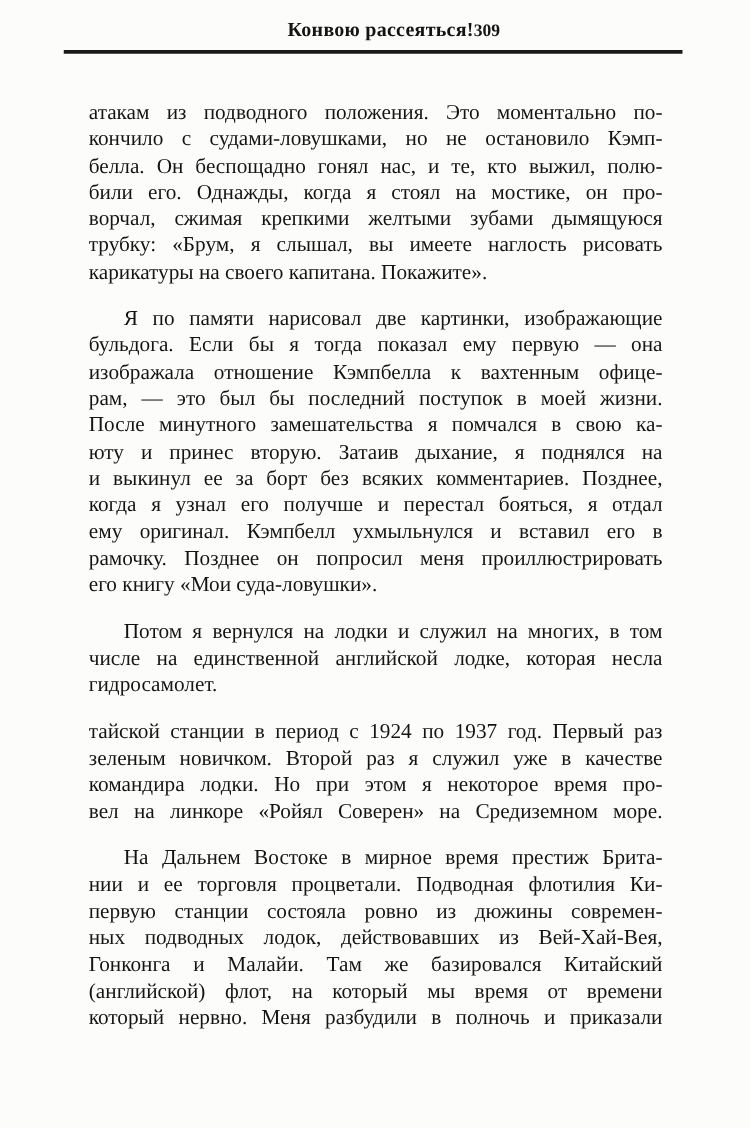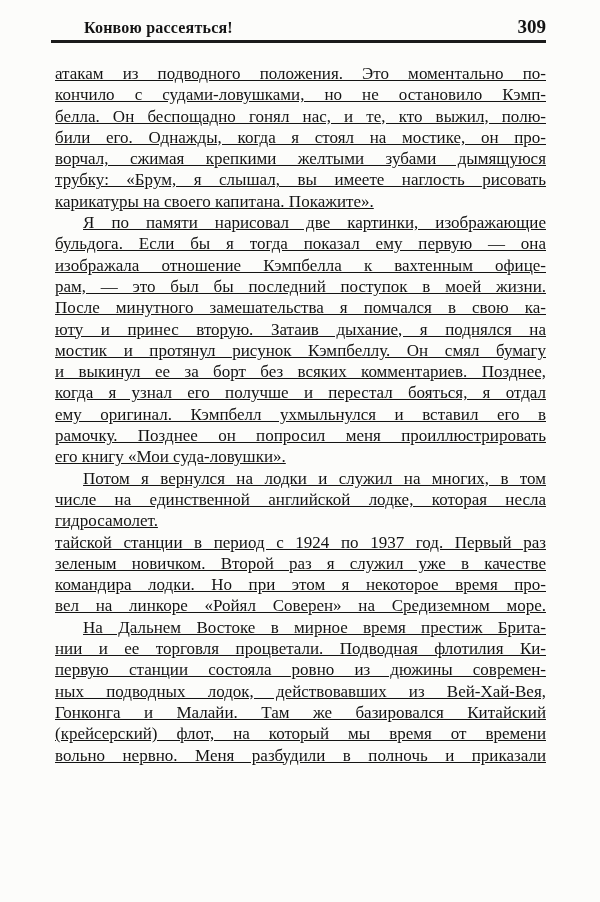--- a/index.html
+++ b/index.html
@@ -19,52 +19,51 @@
     background: #fcfcfa;
     font-family: "Liberation Serif", "DejaVu Serif", serif;
     color: #141414;
   }
   .running-head {
     position: absolute;
     left: 55px;
     right: 54px;
     top: 16px;
     display: flex;
-    justify-content: space-between;
+    justify-content: center;
     align-items: baseline;
     font-weight: bold;
     margin-left: 29px;
   }
   .head-title {
     font-size: 16px;
     letter-spacing: 0.2px;
   }
   .head-page {
-    font-size: 19px;
+    font-size: 14px;
   }
   .rule {
     position: absolute;
     left: 51px;
     right: 54px;
     top: 40px;
     height: 0;
     border-top: 3px solid #1b1b1b;
   }
   .text-block {
     position: absolute;
     left: 55px;
     right: 54px;
     top: 63px;
     font-size: 17px;
     line-height: 21.3px;
   }
   p.para {
-    margin: 0;
+    margin: 16px;
     padding: 0;
-    text-decoration: underline;
   }
   .line {
     display: block;
     text-align: justify;
     text-align-last: justify;
   }
   .line.last-left {
     text-align-last: left;
   }
   .para.indent .line.first {
@@ -90,21 +89,20 @@
         <span class="line">трубку: «Брум, я слышал, вы имеете наглость рисовать</span>
         <span class="line last-left">карикатуры на своего капитана. Покажите».</span>
       </p>
       <p class="para indent">
         <span class="line first">Я по памяти нарисовал две картинки, изображающие</span>
         <span class="line">бульдога. Если бы я тогда показал ему первую — она</span>
         <span class="line">изображала отношение Кэмпбелла к вахтенным офице-</span>
         <span class="line">рам, — это был бы последний поступок в моей жизни.</span>
         <span class="line">После минутного замешательства я помчался в свою ка-</span>
         <span class="line">юту и принес вторую. Затаив дыхание, я поднялся на</span>
-        <span class="line">мостик и протянул рисунок Кэмпбеллу. Он смял бумагу</span>
         <span class="line">и выкинул ее за борт без всяких комментариев. Позднее,</span>
         <span class="line">когда я узнал его получше и перестал бояться, я отдал</span>
         <span class="line">ему оригинал. Кэмпбелл ухмыльнулся и вставил его в</span>
         <span class="line">рамочку. Позднее он попросил меня проиллюстрировать</span>
         <span class="line last-left">его книгу «Мои суда-ловушки».</span>
       </p>
       <p class="para indent">
         <span class="line first">Потом я вернулся на лодки и служил на многих, в том</span>
         <span class="line">числе на единственной английской лодке, которая несла</span>
         <span class="line last-left">гидросамолет.</span>
@@ -114,17 +112,17 @@
         <span class="line">зеленым новичком. Второй раз я служил уже в качестве</span>
         <span class="line">командира лодки. Но при этом я некоторое время про-</span>
         <span class="line">вел на линкоре «Ройял Соверен» на Средиземном море.</span>
       </p>
       <p class="para indent">
         <span class="line first">На Дальнем Востоке в мирное время престиж Брита-</span>
         <span class="line">нии и ее торговля процветали. Подводная флотилия Ки-</span>
         <span class="line">первую станции состояла ровно из дюжины современ-</span>
         <span class="line">ных подводных лодок, действовавших из Вей-Хай-Вея,</span>
         <span class="line">Гонконга и Малайи. Там же базировался Китайский</span>
-        <span class="line">(крейсерский) флот, на который мы время от времени</span>
-        <span class="line">вольно нервно. Меня разбудили в полночь и приказали</span>
+        <span class="line">(английской) флот, на который мы время от времени</span>
+        <span class="line">который нервно. Меня разбудили в полночь и приказали</span>
       </p>
     </main>
 </div>
 
 </body></html>

